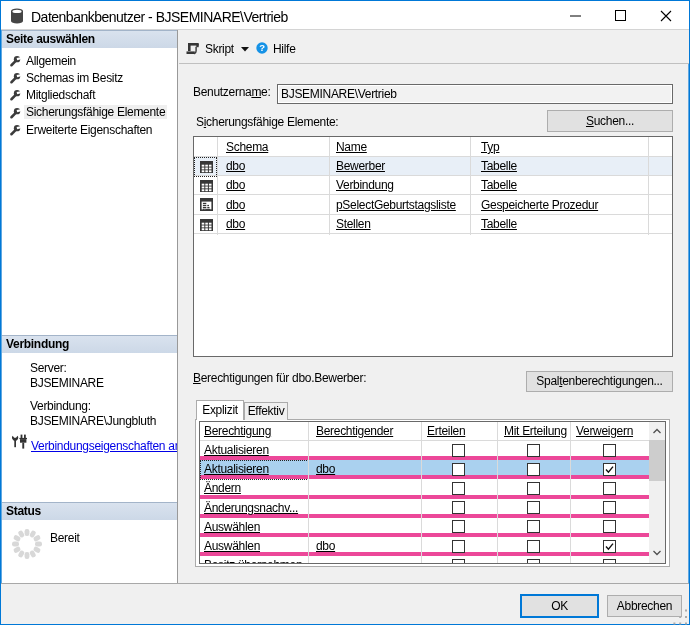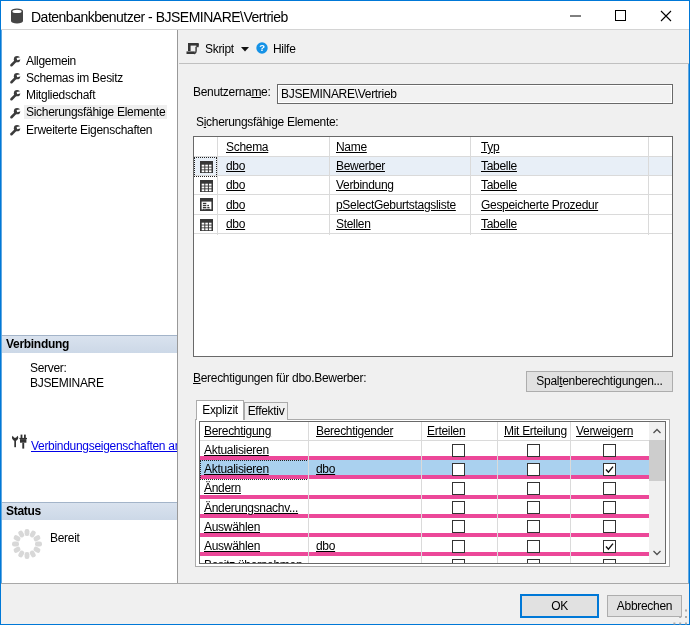--- a/index.html
+++ b/index.html
@@ -57,20 +57,21 @@
       </svg>
     <svg class="capbtn" style="left:597px" width="45" height="29">
         <rect x="17.5" y="9.5" width="10" height="10" fill="none" stroke="#000" stroke-width="1"></rect>
       </svg>
     <svg class="capbtn" style="left:642px" width="45" height="29">
         <path d="M18 10 L28 20 M28 10 L18 20" stroke="#000" stroke-width="1.1" fill="none"></path>
       </svg>
   </div>
 
   <div id="sidebar">
+    <div class="hdr" style="top:0">Seite auswählen</div>
     <div class="hdr" style="top:305px">Verbindung</div>
     <div class="hdr" style="top:472px">Status</div>
     <svg class="wrench" style="top:25px" viewBox="0 0 16 16">
         <g id="wr">
           <path d="M3 12.6 L8.6 7" stroke="#3c3c3c" stroke-width="3.1" stroke-linecap="round" fill="none"></path>
           <circle cx="9.9" cy="5.1" r="3.9" fill="#3c3c3c"></circle>
           <rect x="9.7" y="3.8" width="5" height="2.7" fill="#fff" transform="rotate(-14 9.7 5.1)"></rect>
         </g>
       </svg>
     <svg class="wrench" style="top:42px" viewBox="0 0 16 16">
@@ -85,20 +86,21 @@
     <svg class="wrench" style="top:94px" viewBox="0 0 16 16">
         <use href="#wr"></use>
       </svg>
     <div class="sideitem" style="top:24px">Allgemein</div>
     <div class="sideitem" style="top:41px">Schemas im Besitz</div>
     <div class="sideitem" style="top:58px">Mitgliedschaft</div>
     <div class="sideitem" style="top:75px;background:#efefef;padding:0 2px;left:22px">Sicherungsfähige Elemente</div>
     <div class="sideitem" style="top:93px">Erweiterte Eigenschaften</div>
 
     <div class="sideitem" style="left:28px;top:331px;line-height:15px">Server:<br>BJSEMINARE</div>
+    <div class="sideitem" style="left:28px;top:369px;line-height:15px">Verbindung:<br>BJSEMINARE\Jungbluth</div>
     <svg class="abs" style="left:10px;top:404px" width="15" height="15" viewBox="0 0 15 15">
       <g fill="#333">
         <path d="M0.6 1.8 a3.4 3.4 0 0 0 1 4.6 l1.5 0.8 1.5 -0.8 a3.4 3.4 0 0 0 1 -4.6 l-1.6 2 h-1.8 z"></path>
         <rect x="2.3" y="6.6" width="1.7" height="6.6"></rect>
         <rect x="8.6" y="0.6" width="1.8" height="3.4"></rect>
         <rect x="12" y="0.6" width="1.8" height="3.4"></rect>
         <rect x="7.4" y="3.9" width="7.6" height="1.2"></rect>
         <path d="M8 5.1 h6.4 v3.6 h-6.4 z"></path>
         <rect x="10.3" y="8.7" width="1.9" height="5.9"></rect>
       </g>
@@ -143,20 +145,21 @@
     <svg class="abs" style="left:77px;top:12px" width="12" height="12" viewBox="0 0 12 12">
       <circle cx="6" cy="6" r="5.7" fill="#1592e6"></circle>
       <text x="6" y="9.3" font-size="9.5" font-weight="bold" fill="#fff" text-anchor="middle" font-family="Liberation Sans">?</text>
     </svg>
     <div class="lbl" style="left:94px;top:12px">Hilfe</div>
   </div>
 
   <div class="lbl" style="left:192px;top:84px">Benutzerna<u>m</u>e:</div>
   <div id="userfield">BJSEMINARE\Vertrieb</div>
   <div class="lbl" style="left:195px;top:114px">S<u>i</u>cherungsfähige Elemente:</div>
+  <div class="btn" style="left:546px;top:109px;width:126px;height:22px;line-height:20px"><u>S</u>uchen...</div>
 
   <div id="table1">
     <div class="abs" style="left:0;top:0;width:478px;height:20px;border-bottom:1px solid #dadada">
       <div class="cell" style="left:32px;line-height:20px">Schema</div>
       <div class="cell" style="left:142px;line-height:20px">Name</div>
       <div class="cell" style="left:287px;line-height:20px">Typ</div>
     </div>
     <div class="t1row" style="top:20px;background:#e8eff7">
       <div class="cell" style="left:32px">dbo</div>
       <div class="cell" style="left:142px">Bewerber</div>

